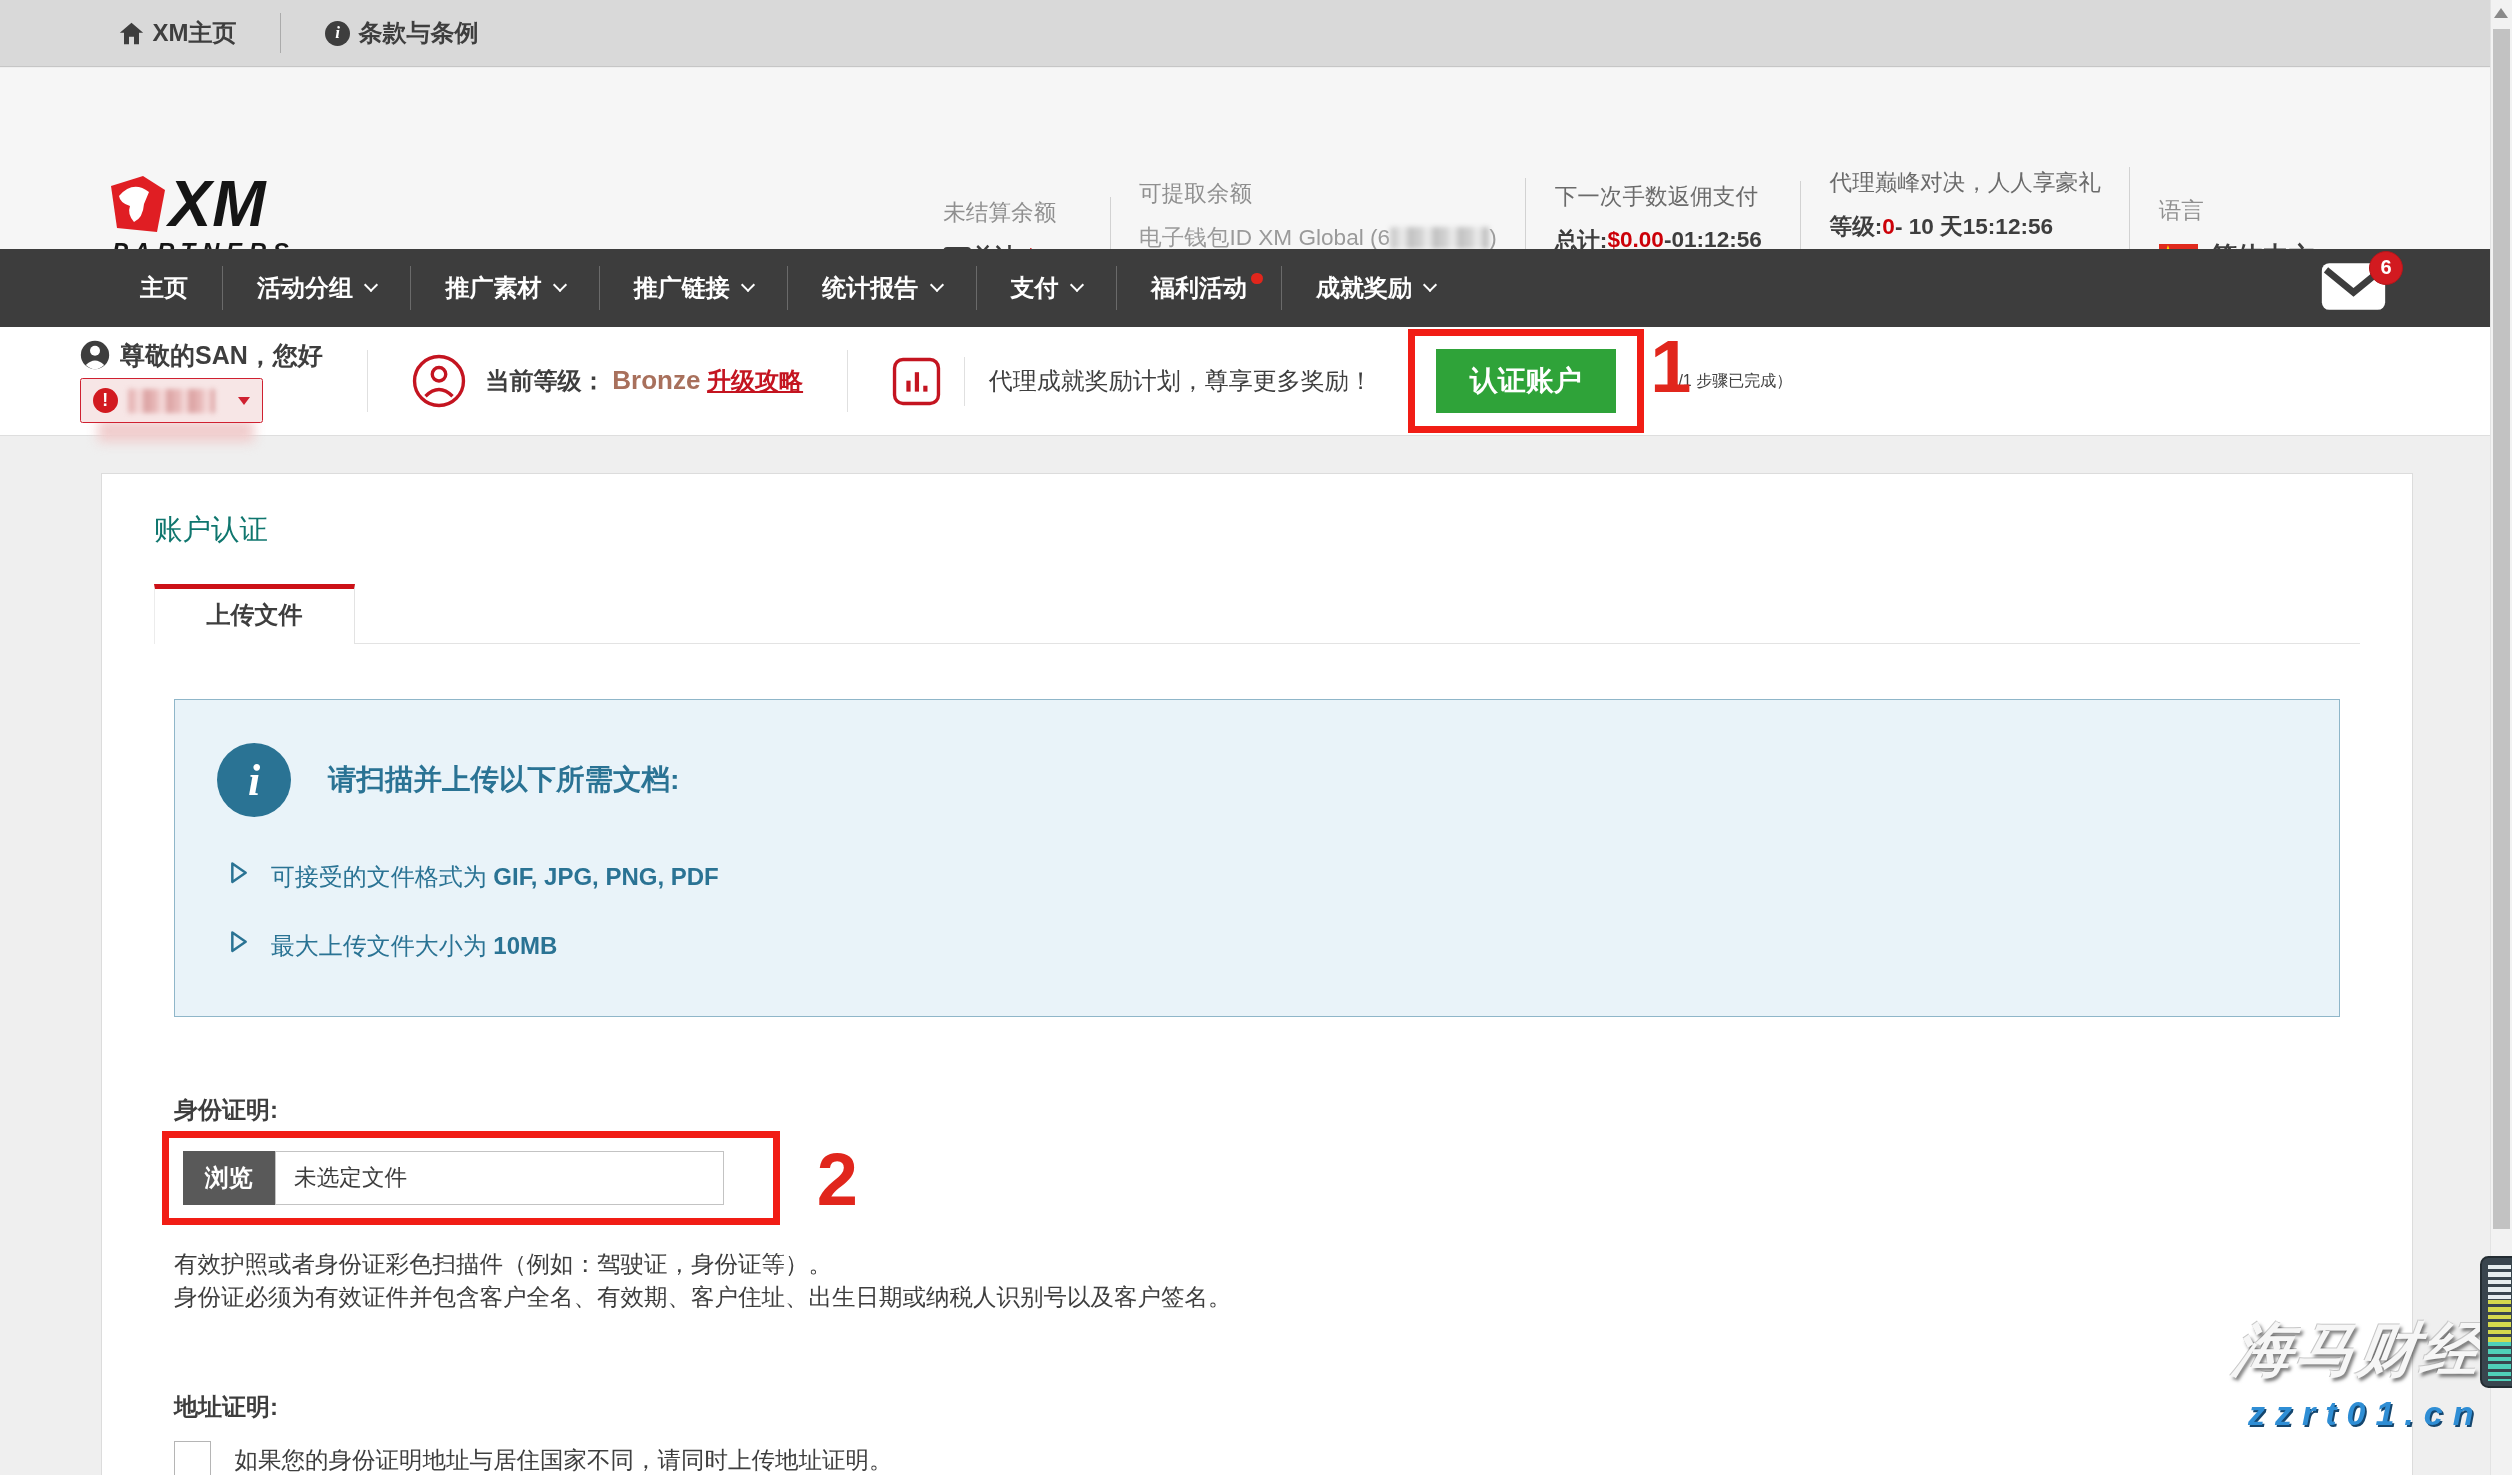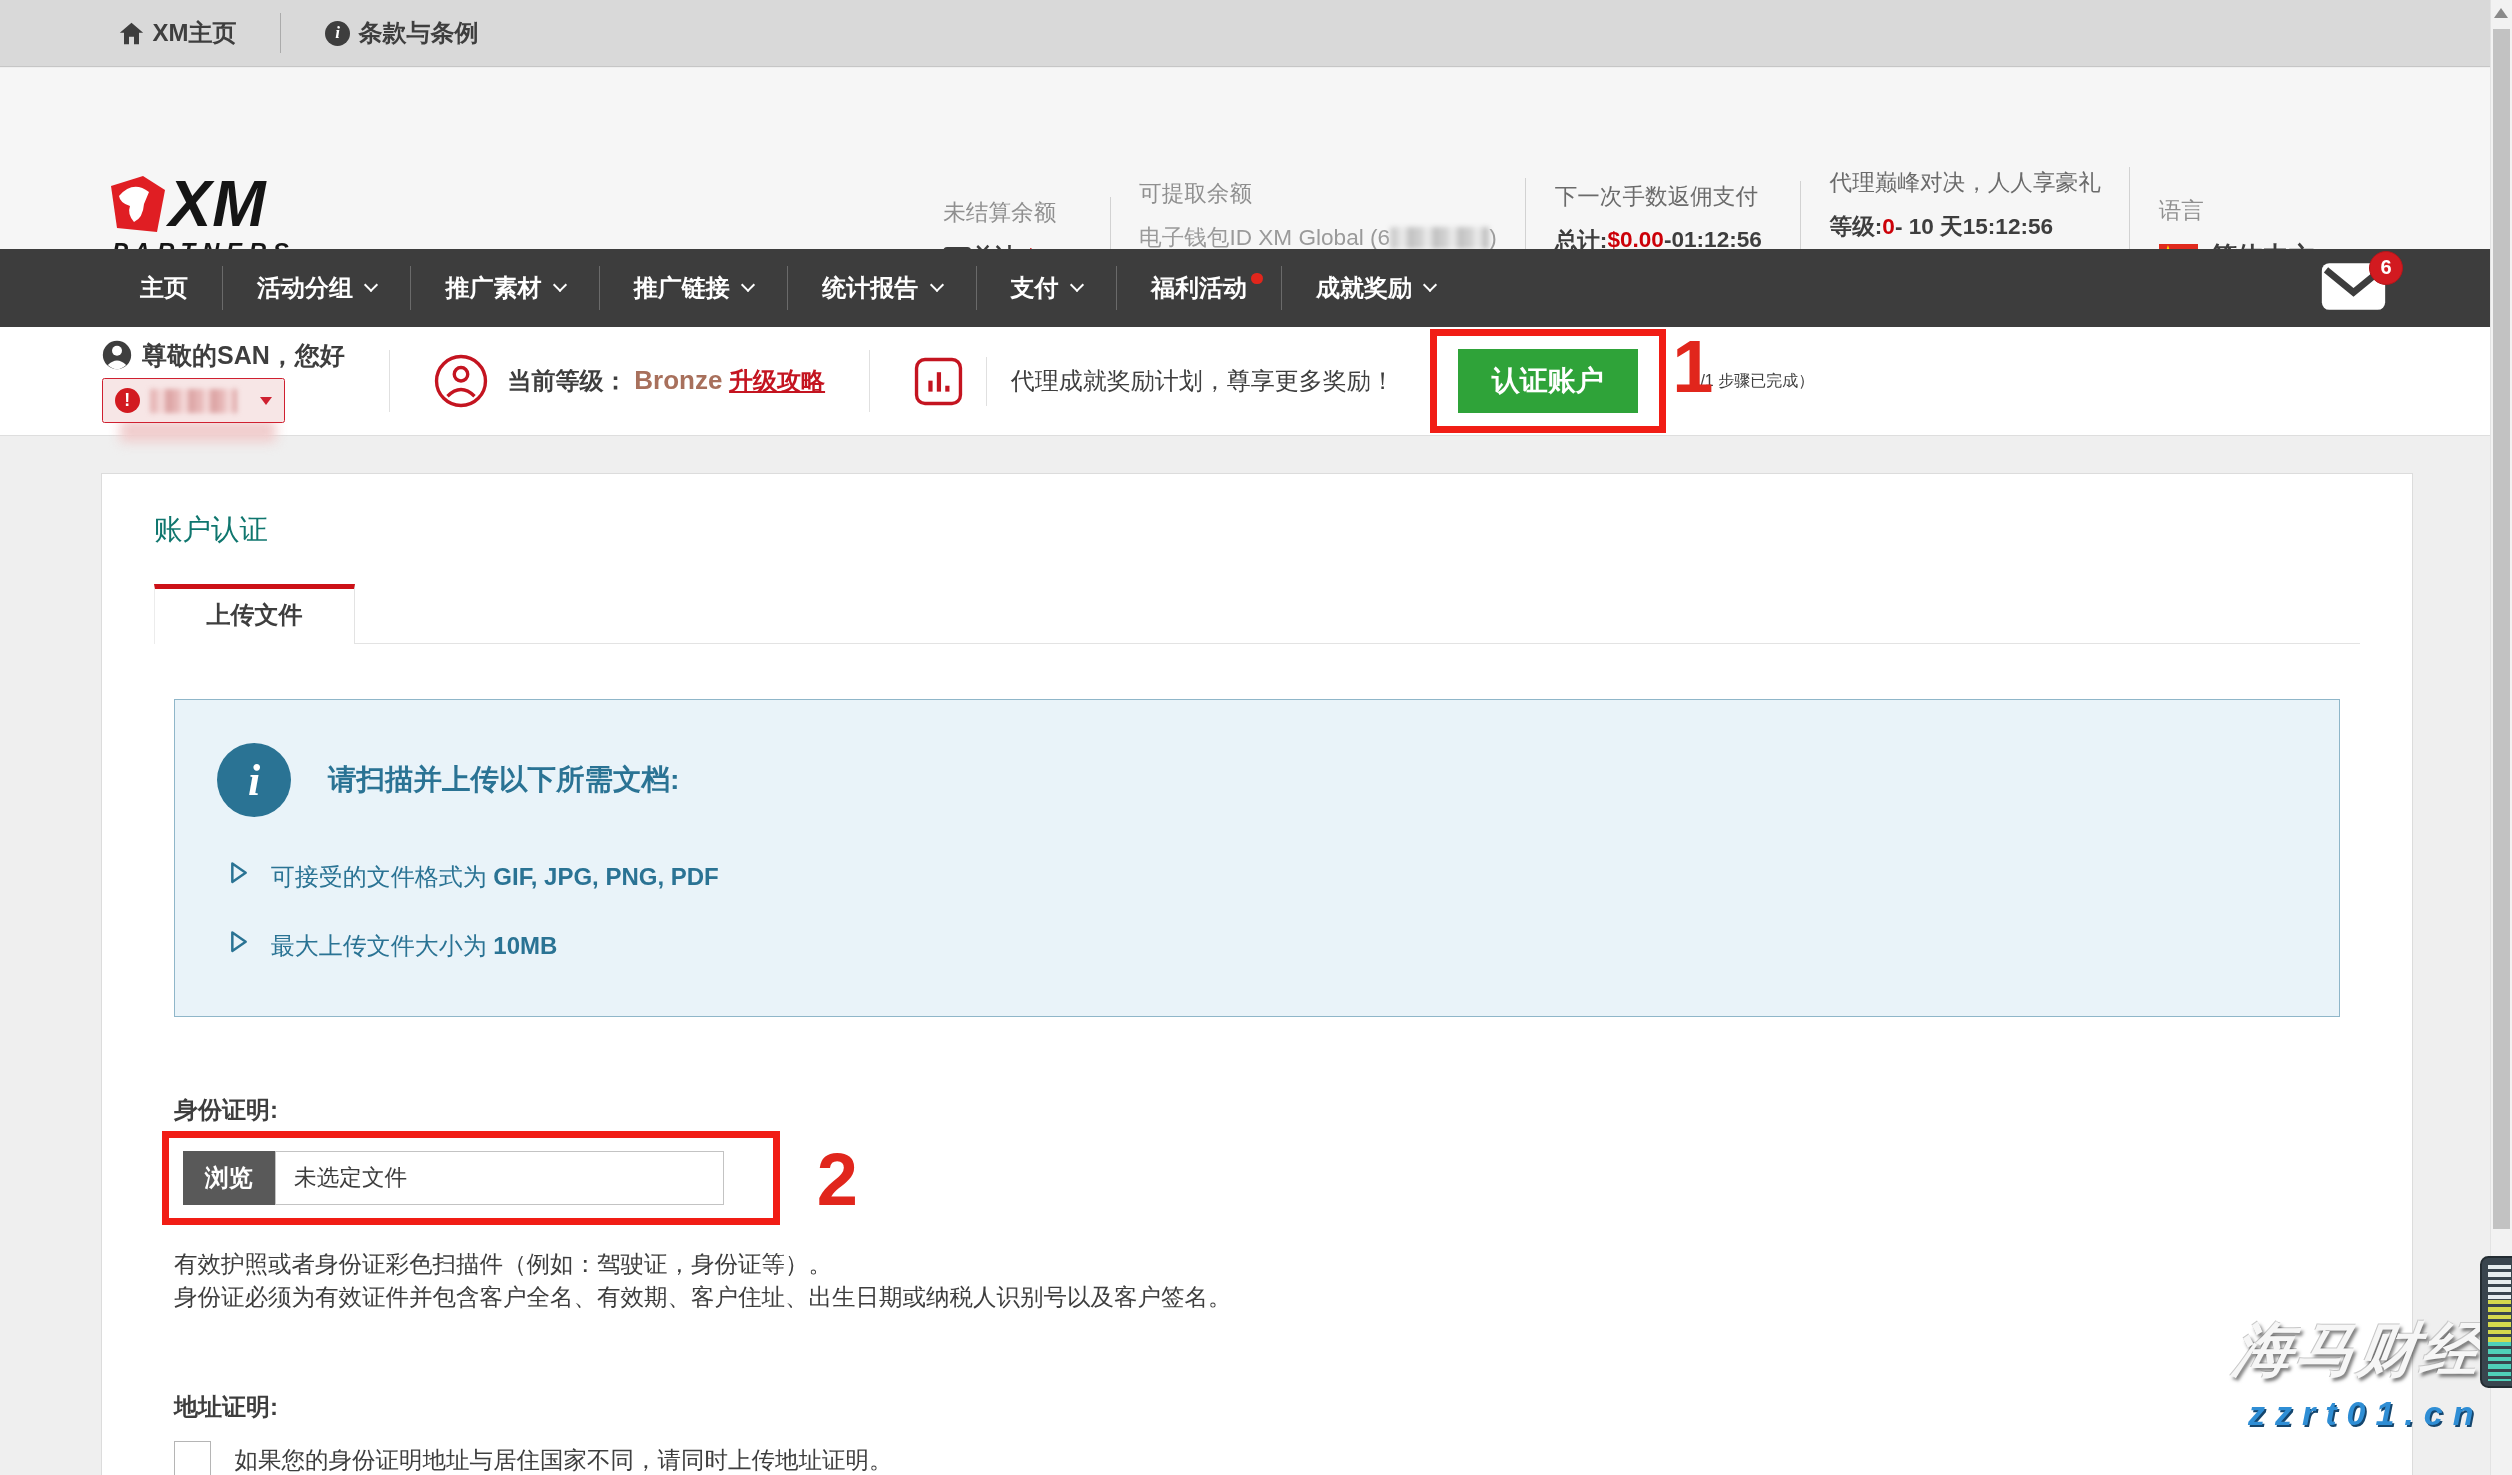--- a/index.html
+++ b/index.html
@@ -49,21 +49,21 @@
   .nav-li:first-child { border-left:none; }
   .chev { width:10px; height:10px; border-right:2.5px solid #fff; border-bottom:2.5px solid #fff;
     transform:rotate(45deg); margin-left:13.4px; margin-top:-6.7px; }
   .navdot { position:absolute; top:6.7px; right:18.4px; width:11.7px; height:11.7px; border-radius:50%; background:#e1261c; }
   .mail { position:absolute; right:126px; top:13.4px; width:65px; height:49px; cursor:pointer; }
   .badge { position:absolute; top:-11.7px; right:-17px; width:34px; height:34px; border-radius:50%;
     background:#d21a20; color:#fff; font-size:20px; font-weight:bold; display:flex; align-items:center;
     justify-content:center; border:1.7px solid #b3161b; }
   
   .greet { position:absolute; top:327px; left:0; right:0; height:109px; background:#fff;
-    border-bottom:0.8px solid #dedede; display:flex; align-items:center; padding-left:102px; z-index:4; }
+    border-bottom:0.8px solid #dedede; display:flex; align-items:center; padding-left:80px; z-index:4; }
   .g-user { align-self:flex-start; padding-top:11.7px; }
   .g-name { display:flex; align-items:center; gap:10px; font-size:25px; font-weight:bold; color:#3e3e3e; }
   .chipwrap { position:relative; margin-top:6.7px; }
   .chip { width:183px; height:45px; background:#f7e6e6; border:1.7px solid #cf2030; border-radius:2.5px;
     display:flex; align-items:center; padding:0 11.7px; gap:10px; cursor:pointer; position:relative; z-index:2; }
   .alert { width:25px; height:25px; border-radius:50%; background:#d21a20; color:#fff; font-size:17.6px;
     font-weight:bold; display:flex; align-items:center; justify-content:center; }
   .chip-blur { width:87px; height:23.5px; background:repeating-linear-gradient(90deg,#e6b6b6 0 7.5px,#f3d6d6 7.5px 15px,#dda6a6 15px 22.6px); filter:blur(2.5px); }
   .chip-caret { width:0; height:0; border-left:6.7px solid transparent; border-right:6.7px solid transparent;
     border-top:8.4px solid #cf2030; margin-left:auto; }

